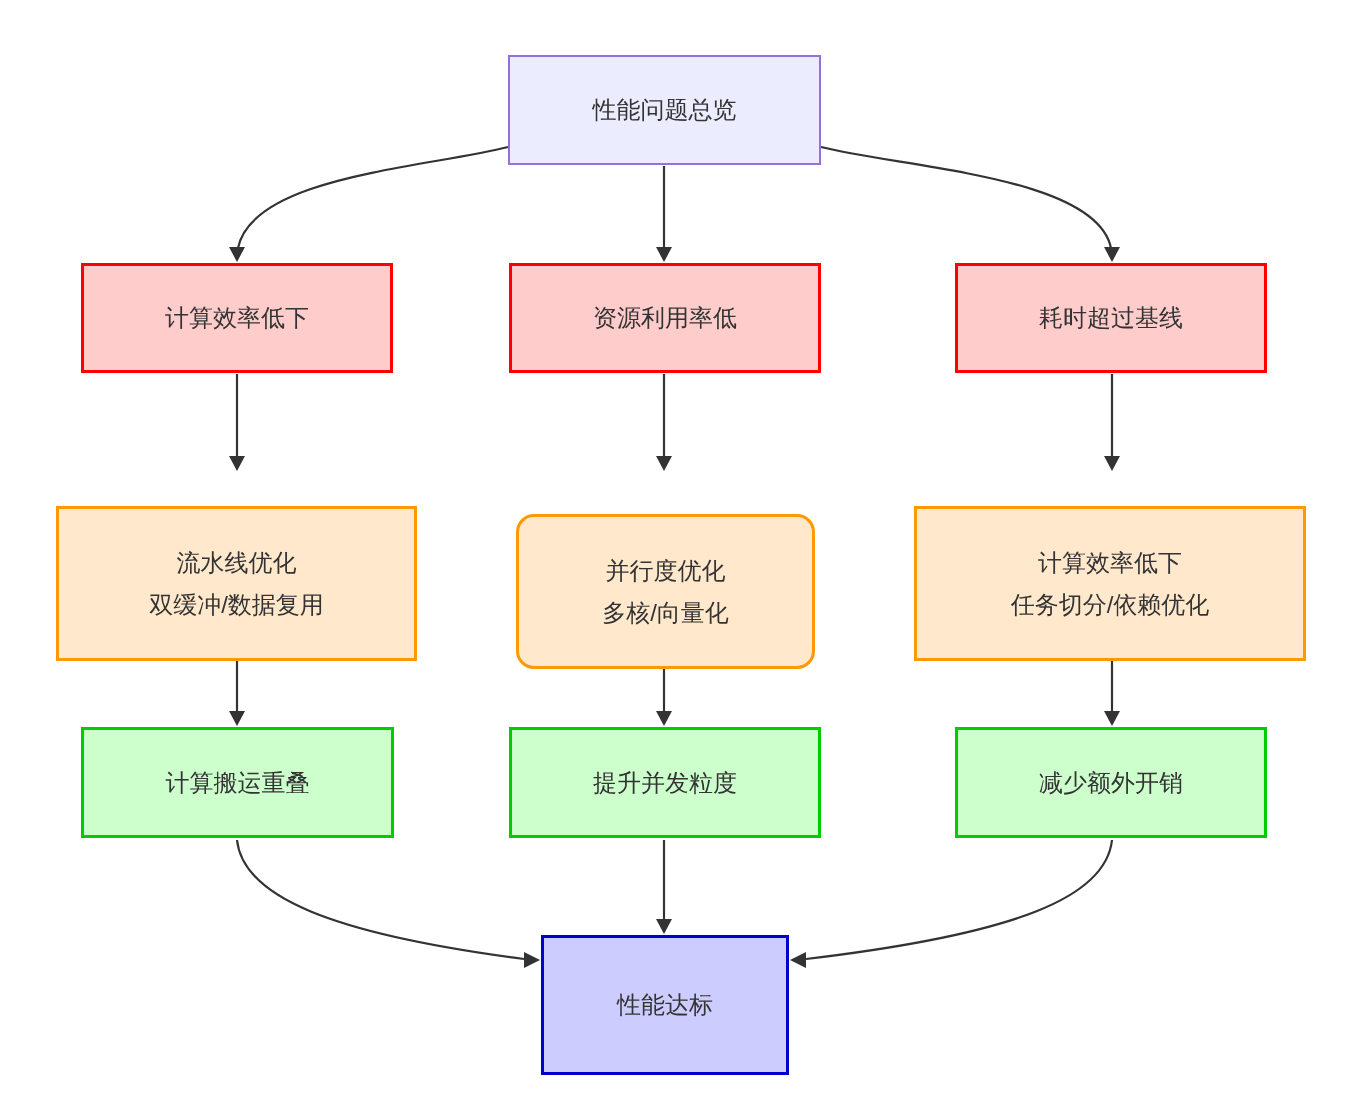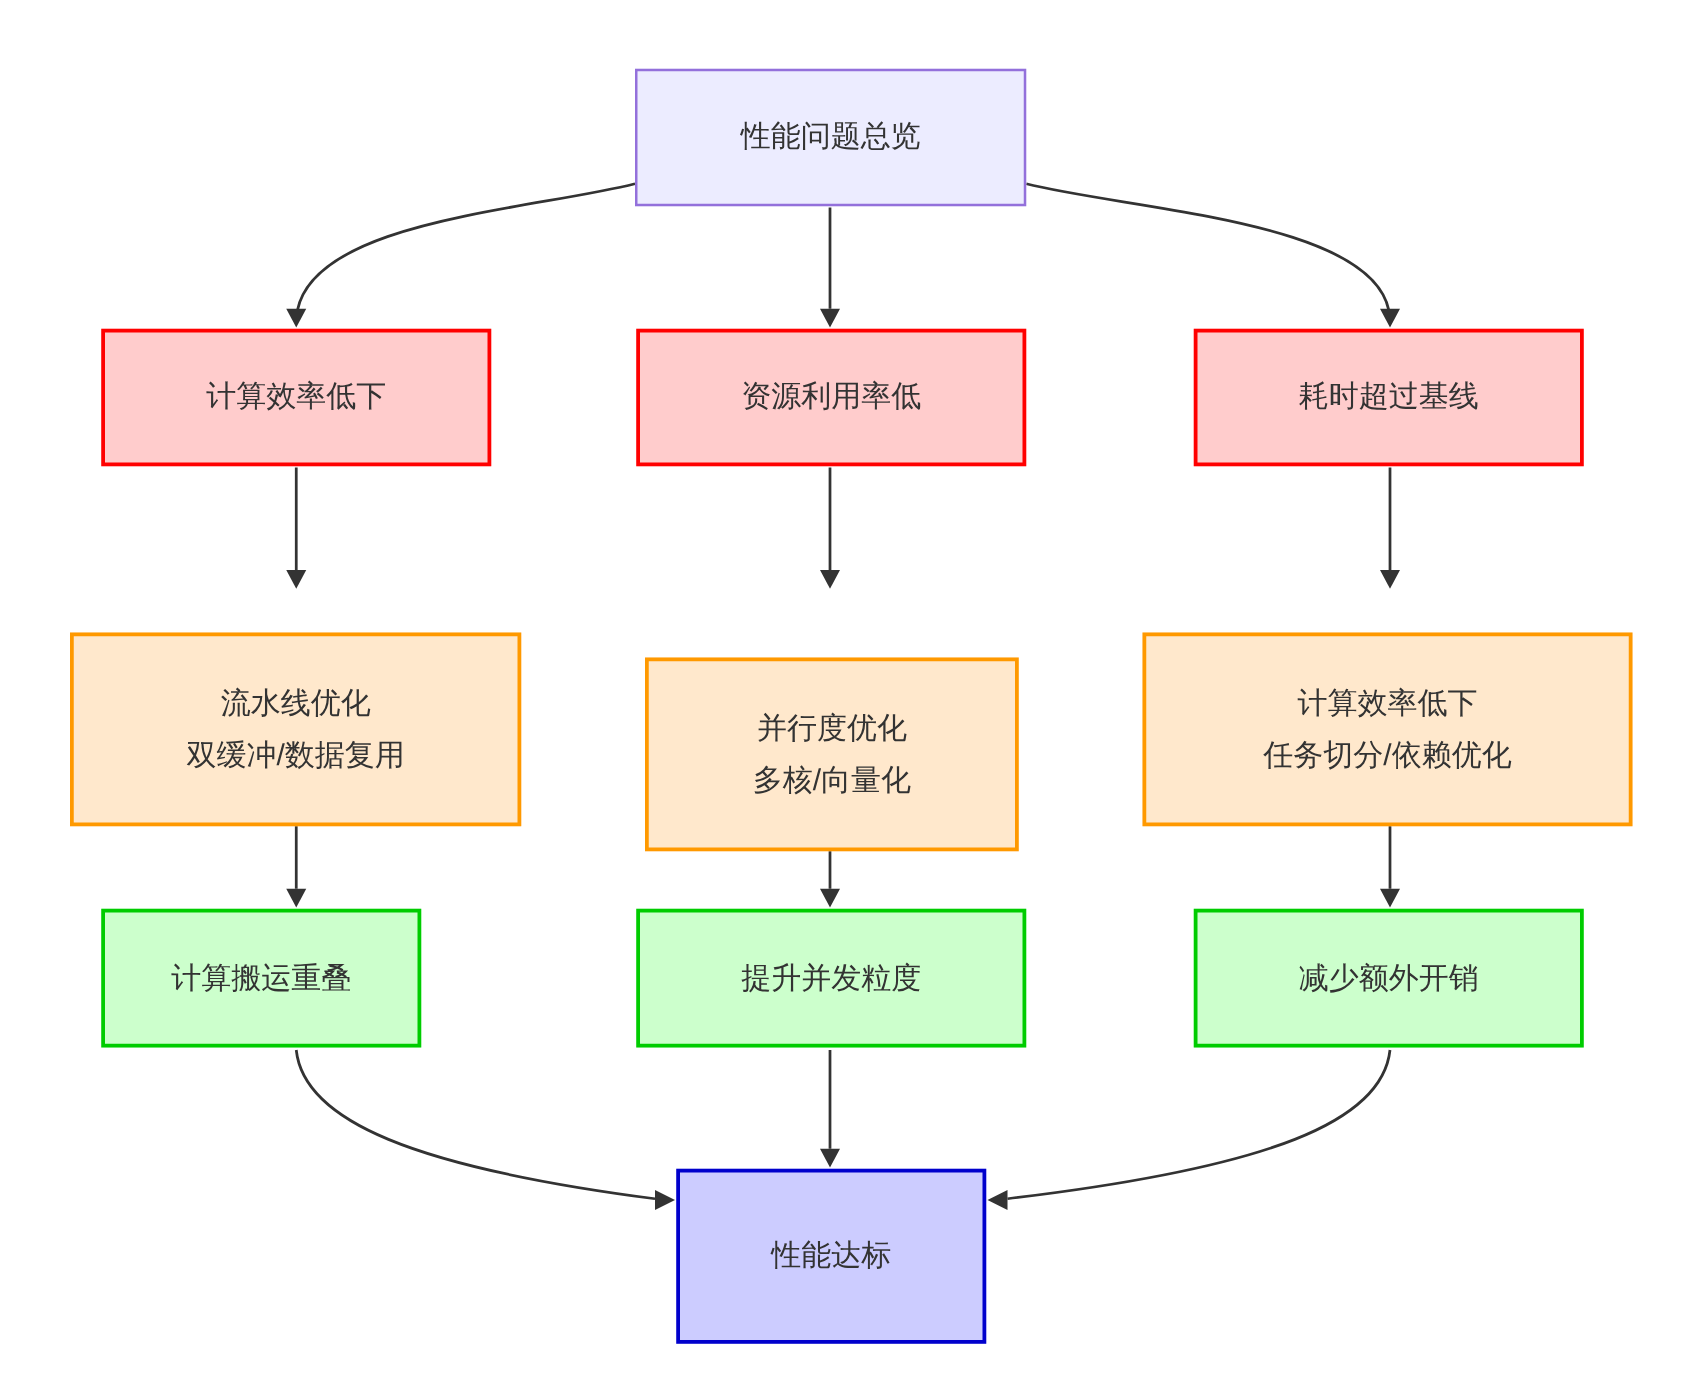--- a/index.html
+++ b/index.html
@@ -64,23 +64,23 @@
   .node-goal {
     left: 541px; top: 935px; width: 248px; height: 140px;
     background: #CCCCFF;
     border: 3px solid #0000CC;
     align-items: center;
   }
   .p1 { left: 81px;  top: 263px; width: 312px; height: 110px; }
   .p2 { left: 509px; top: 263px; width: 312px; height: 110px; }
   .p3 { left: 955px; top: 263px; width: 312px; height: 110px; }
   .o1 { left: 56px;  top: 472px; width: 361px; height: 155px; }
-  .o2 { left: 516px; top: 492px; width: 299px; height: 155px; }
+  .o2 { left: 516px; top: 480px; width: 299px; height: 155px; border-radius: 18px; }
   .o3 { left: 914px; top: 472px; width: 392px; height: 155px; }
-  .g1 { left: 81px;  top: 727px; width: 256px; height: 111px; }
+  .g1 { left: 81px;  top: 727px; width: 313px; height: 111px; }
   .g2 { left: 509px; top: 727px; width: 312px; height: 111px; }
   .g3 { left: 955px; top: 727px; width: 312px; height: 111px; }
   .node span { display: block; }
 </style>
 </head>
 <body>
 
 <div class="canvas">
 
   <svg class="edges-layer" width="1362" height="1100" viewBox="0 0 1362 1100" xmlns="http://www.w3.org/2000/svg">

